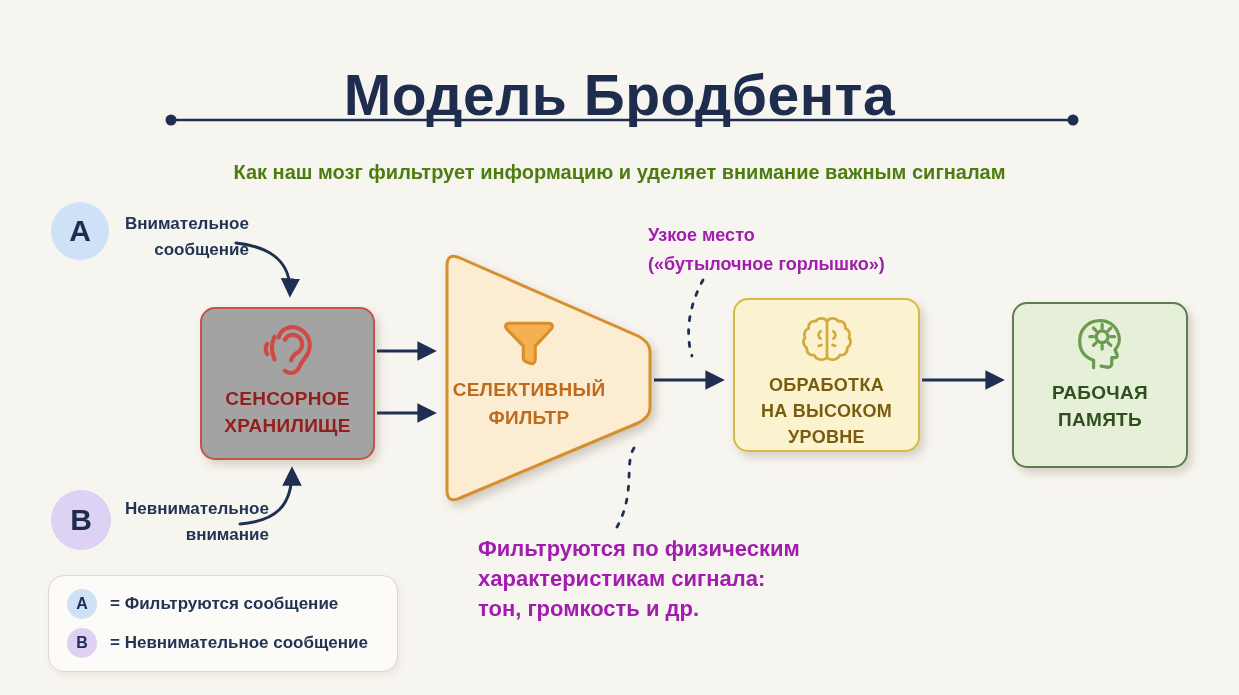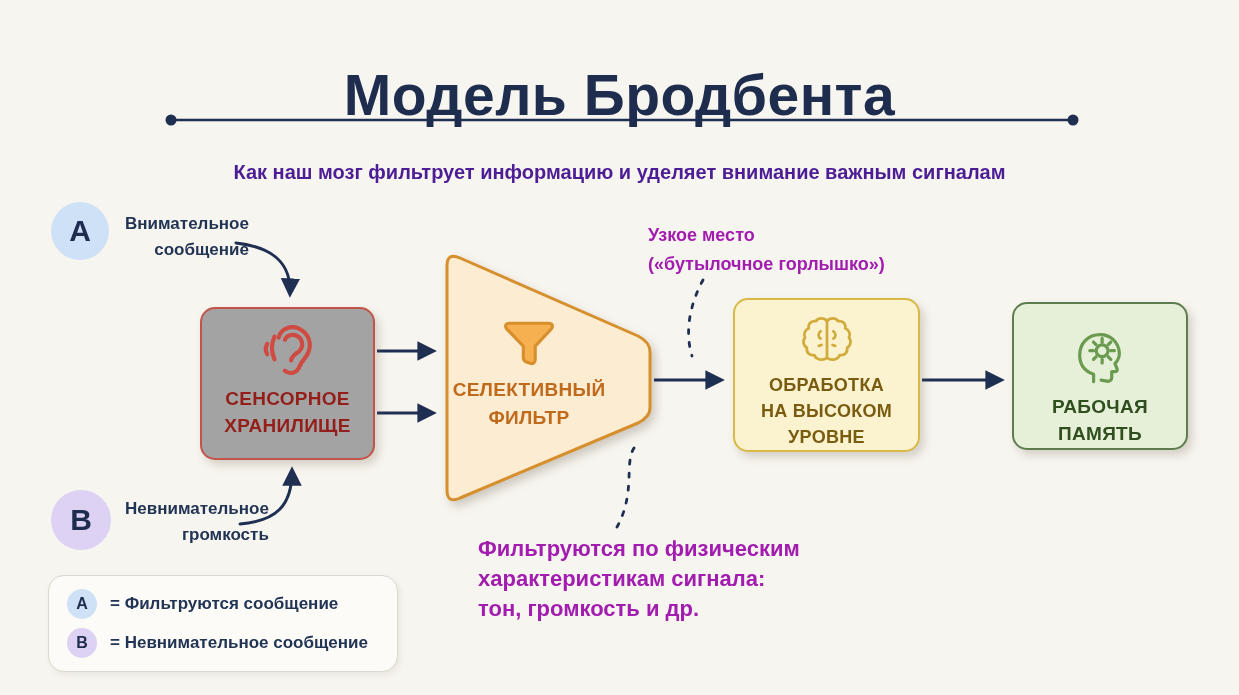--- a/index.html
+++ b/index.html
@@ -22,21 +22,21 @@
   .title{
     left:0;right:0;top:24px;
     text-align:center;
     font-size:57px;font-weight:800;
     color:#1e2c4e;letter-spacing:0.5px;
   }
   .subtitle{
     left:0;right:0;top:141px;
     text-align:center;
     font-size:20px;font-weight:600;
-    color:#4c1d95;
+    color:#4d7c0f;
   }
   .preline{white-space:pre-line;}
   .badge{
     border-radius:50%;
     display:flex;align-items:center;justify-content:center;
     font-weight:800;color:#1e2c4e;
   }
   .badge-big{width:58px;height:58px;font-size:30px;}
   .badge-a{background:#cfe1f6;}
   .badge-b{background:#ddd1f4;}
@@ -64,23 +64,23 @@
     z-index:2;
   }
   .funnel-content .stage-label{color:#c06a1c;font-size:19px;line-height:28px;margin-top:8px;}
   .processing{
     left:733px;top:298px;width:187px;height:154px;
     background:#fbf3cf;border:2.5px solid #d9b945;
     box-sizing:border-box;padding-top:13px;
   }
   .processing .stage-label{color:#7a5c10;font-size:18px;line-height:26px;margin-top:6px;}
   .memory{
-    left:1012px;top:302px;width:176px;height:148px;
+    left:1012px;top:302px;width:176px;height:166px;
     background:#e6efd7;border:2.5px solid #5e7d4e;
-    box-sizing:border-box;padding-top:20px;
+    box-sizing:border-box;padding-top:6px;
   }
   .memory .stage-label{color:#2f4f1e;font-size:19px;line-height:27px;margin-top:7px;}
   .note{
     font-size:18px;font-weight:600;color:#a21caf;line-height:29px;
     z-index:2;
   }
   .note-filter{font-size:22px;line-height:30px;}
   .legend{
     left:48px;top:575px;width:350px;height:97px;
     background:#fcfbf7;border:1.5px solid #dbd8d0;border-radius:16px;
@@ -132,21 +132,21 @@
   <div class="abs badge badge-big badge-a z2" style="left:51px;top:202px;">
     <span>A</span>
   </div>
   <div class="abs input-label preline z2" style="left:125px;top:211px;">Внимательное
 сообщение</div>
 
   <div class="abs badge badge-big badge-b z2" style="left:51px;top:490px;width:60px;height:60px;">
     <span>B</span>
   </div>
   <div class="abs input-label preline z2" style="left:125px;top:496px;">Невнимательное
-громкость</div>
+внимание</div>
 
   <div class="abs stage sensory">
     <svg width="66" height="56" viewBox="0 0 60 54">
       <g fill="none" stroke="#cf4a41" stroke-width="4" stroke-linecap="round" stroke-linejoin="round">
         <path d="M 21 17 C 23 8 33 5 40 8 C 49 12 53 21 50 30 C 48 37 43 39 41 45 C 39 51 31 53 27 49"></path>
         <path d="M 27 19 C 30 13 38 13 42 18 C 45 22 44 27 41 30 C 37 33 34 34 33 39"></path>
         <path d="M 10 23 Q 7 28 10 33"></path>
         <path d="M 17 16 Q 12 27 17 38"></path>
       </g>
     </svg>

